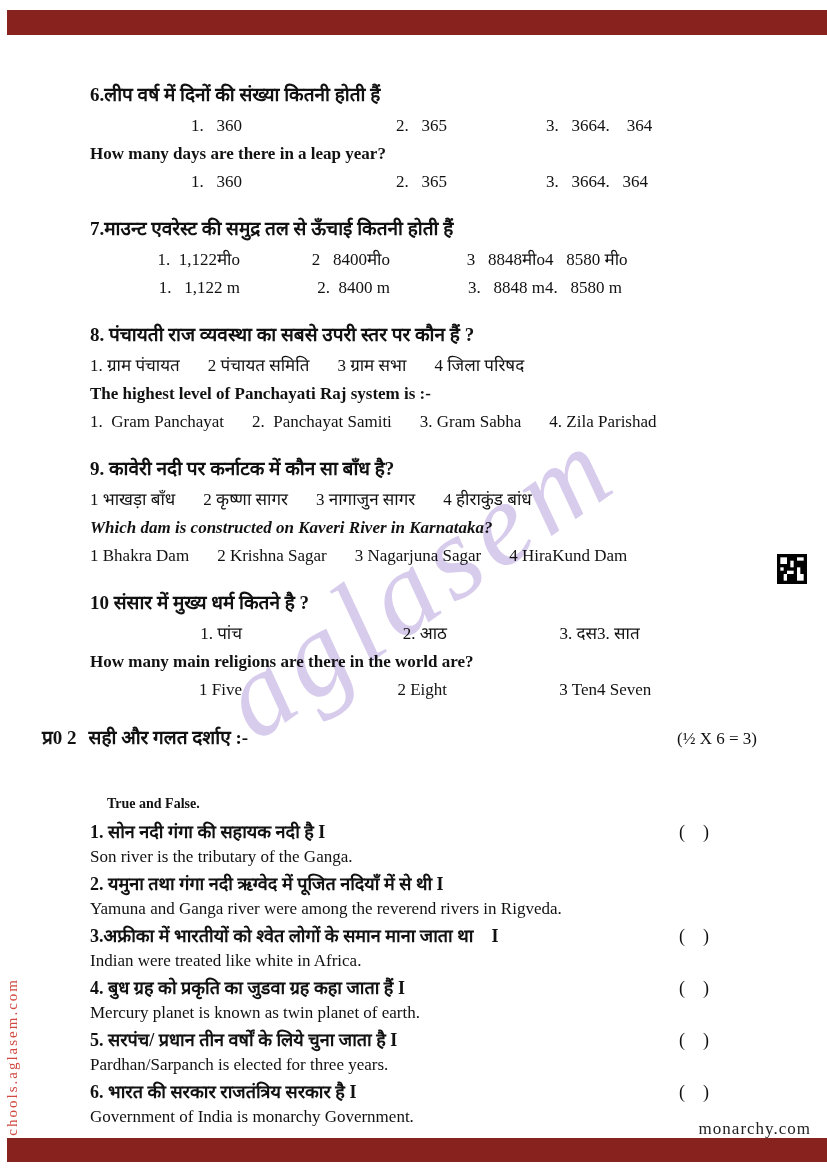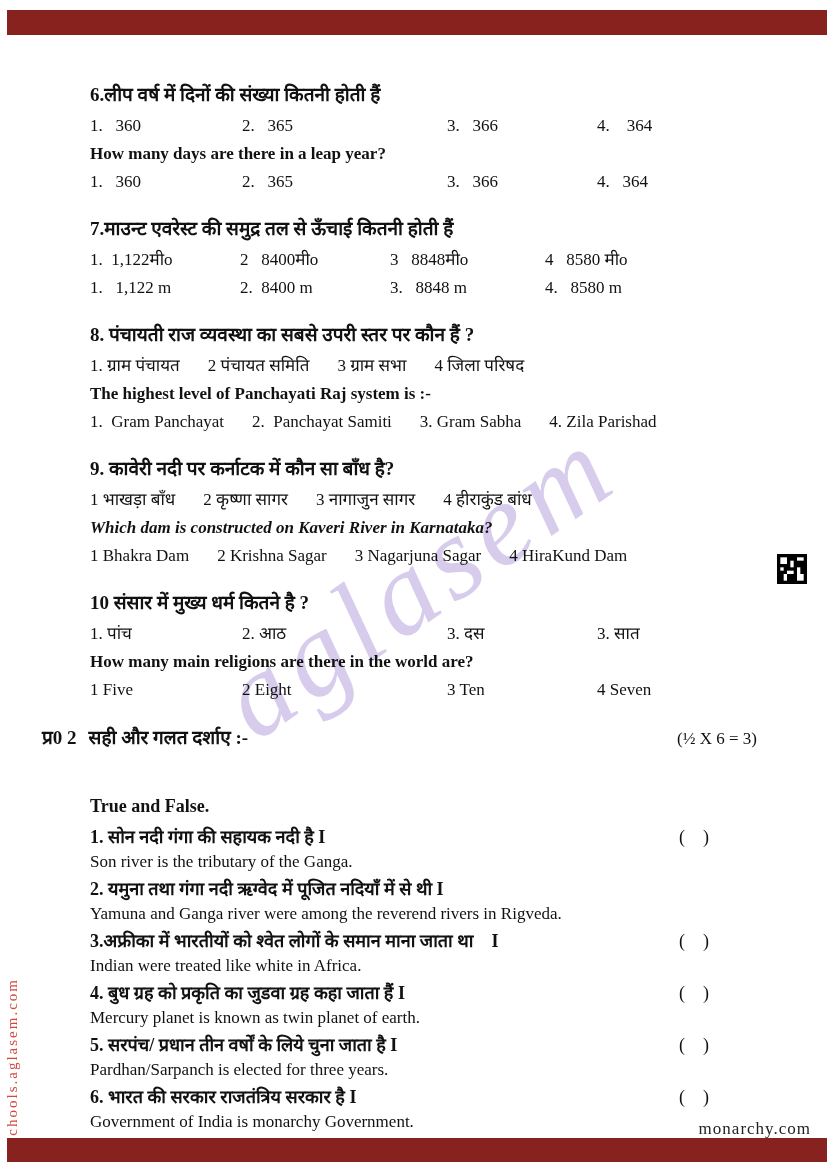--- a/index.html
+++ b/index.html
@@ -85,20 +85,21 @@
     font-weight: bold;
     line-height: 24px;
     margin-bottom: 4px;
     white-space: pre-wrap;
   }
   .opts {
     display: flex;
     font-size: 17px;
     line-height: 24px;
     margin-bottom: 4px;
+    text-align: right;
   }
   .opts span { white-space: pre; }
   .opts-wide span:nth-child(1) { width: 152px; }
   .opts-wide span:nth-child(2) { width: 205px; }
   .opts-wide span:nth-child(3) { width: 150px; }
   .opts-mid span:nth-child(1) { width: 150px; }
   .opts-mid span:nth-child(2) { width: 150px; }
   .opts-mid span:nth-child(3) { width: 155px; }
   .opts-tight { gap: 28px; }
   .gap-before { margin-top: 1px; font-style: italic; }
@@ -106,24 +107,25 @@
     display: flex;
     align-items: baseline;
     margin-left: -48px;
     margin-top: 20px;
     font-size: 19px;
   }
   .sec2-label { font-weight: bold; white-space: pre; }
   .sec2-title { font-weight: bold; margin-left: 12px; }
   .sec2-marks { margin-left: auto; font-size: 17px; font-weight: normal; }
   .tf-title {
-    font-size: 18px;
+    font-size: 14px;
     font-weight: bold;
     margin-top: 46px;
     margin-bottom: 8px;
+    margin-left: 17px;
   }
   .tf-item { margin-bottom: 3px; }
   .tf-hi-row {
     display: flex;
     align-items: center;
     font-size: 18px;
     font-weight: bold;
     line-height: 25px;
     white-space: pre-wrap;
     gap: 8px;

